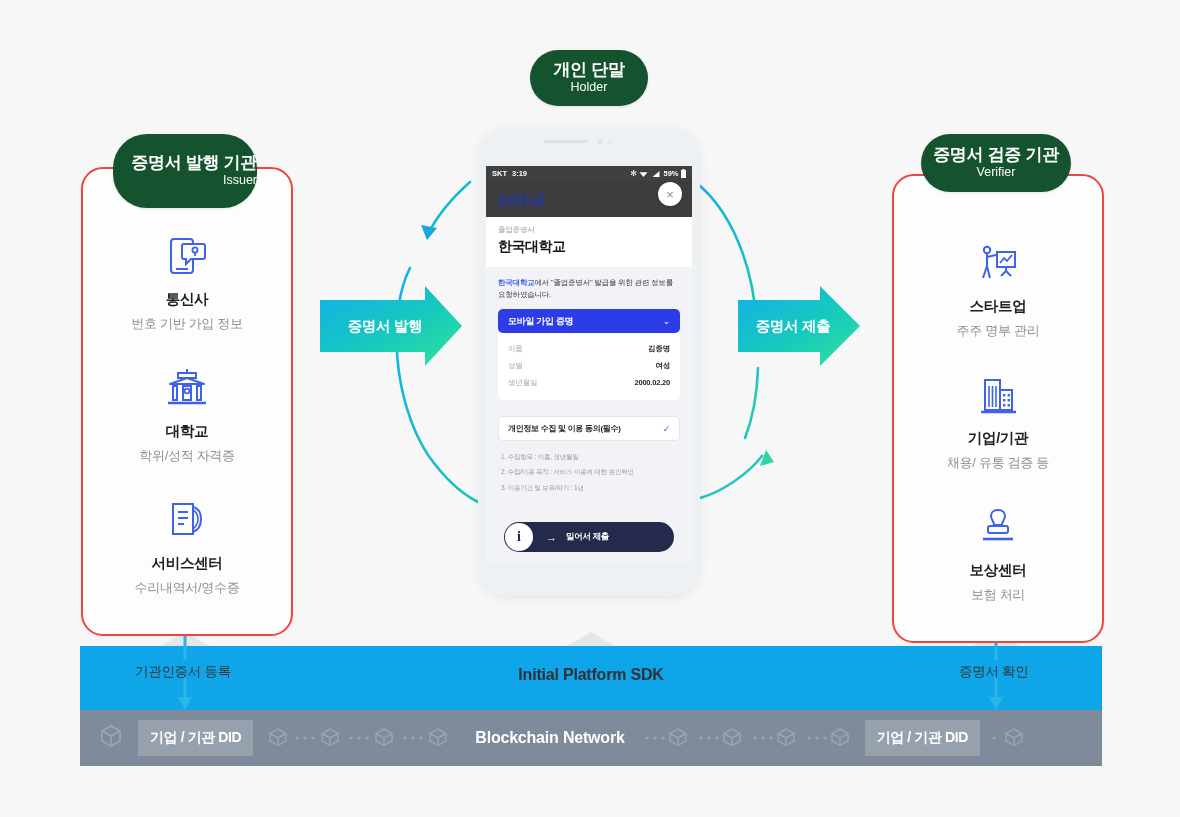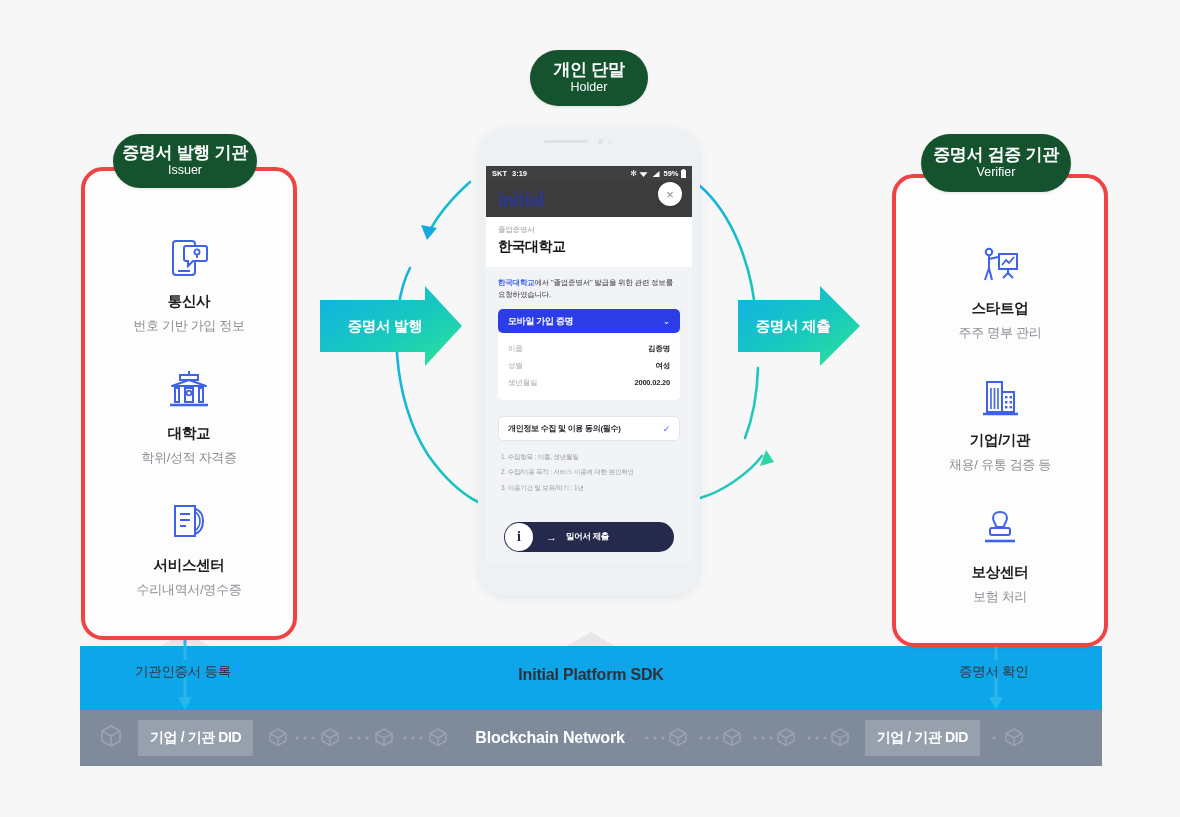--- a/index.html
+++ b/index.html
@@ -16,21 +16,21 @@
   .pill{
     background:#14532d;border-radius:34px;color:#fff;text-align:center;
     display:flex;flex-direction:column;align-items:center;justify-content:center;
     box-shadow:0 1px 3px rgba(0,0,0,.10);z-index:30;
   }
   .pill .pt{font-size:17px;font-weight:bold;letter-spacing:-.3px;line-height:1.1;}
   .pill .ps{font-size:12.5px;font-weight:normal;margin-top:2px;line-height:1.1;}
 
   
   .panel{
-    background:#fdfdfd;border:4px solid #ef4444;border-radius:22px;
+    background:#fdfdfd;border:2px solid #ef4444;border-radius:22px;
     box-shadow:0 1px 4px rgba(0,0,0,.045);z-index:10;
     display:flex;flex-direction:column;align-items:flex-end;
   }
   .panel-item{
     display:flex;flex-direction:column;align-items:center;justify-content:flex-start;
     width:100%;
   }
   .panel-item .ico{height:52px;display:flex;align-items:flex-end;justify-content:center;}
   .panel-item .nm{font-size:14.5px;font-weight:bold;color:#1d1d22;margin-top:11px;letter-spacing:-.3px;}
   .panel-item .ds{font-size:13px;color:#8e8e96;margin-top:6px;letter-spacing:-.3px;}
@@ -223,21 +223,21 @@
           <line x1="12" y1="25" x2="18" y2="25" stroke="#3f62e8" stroke-width="2"></line>
           <path d="M27 8 q8 2 8 12 t-8 13" fill="none" stroke="#3f62e8" stroke-width="2"></path>
           <path d="M27 11 q5 3 5 9 t-5 10" fill="none" stroke="#3f62e8" stroke-width="1.6"></path>
         </svg>
       </div>
       <div class="nm">서비스센터</div>
       <div class="ds">수리내역서/영수증</div>
     </div>
   </div>
 
-  <div class="pill abs" style="left:113px;top:134px;width:144px;height:54px;">
+  <div class="pill abs" style="left:113px;top:134px;width:144px;height:74px;align-items:flex-end;">
     <span class="pt">증명서 발행 기관</span>
     <span class="ps">Issuer</span>
   </div>
 
   <div class="panel abs" style="left:892px;top:174px;width:208px;height:407px;padding-top:58px;">
     <div class="panel-item" style="margin-bottom:26px;">
       <div class="ico">
         <svg width="46" height="44" viewBox="0 0 46 44">
           <circle cx="12" cy="8" r="3.2" fill="none" stroke="#3f62e8" stroke-width="2"></circle>
           <line x1="12" y1="11.5" x2="12" y2="24" stroke="#3f62e8" stroke-width="2"></line>

